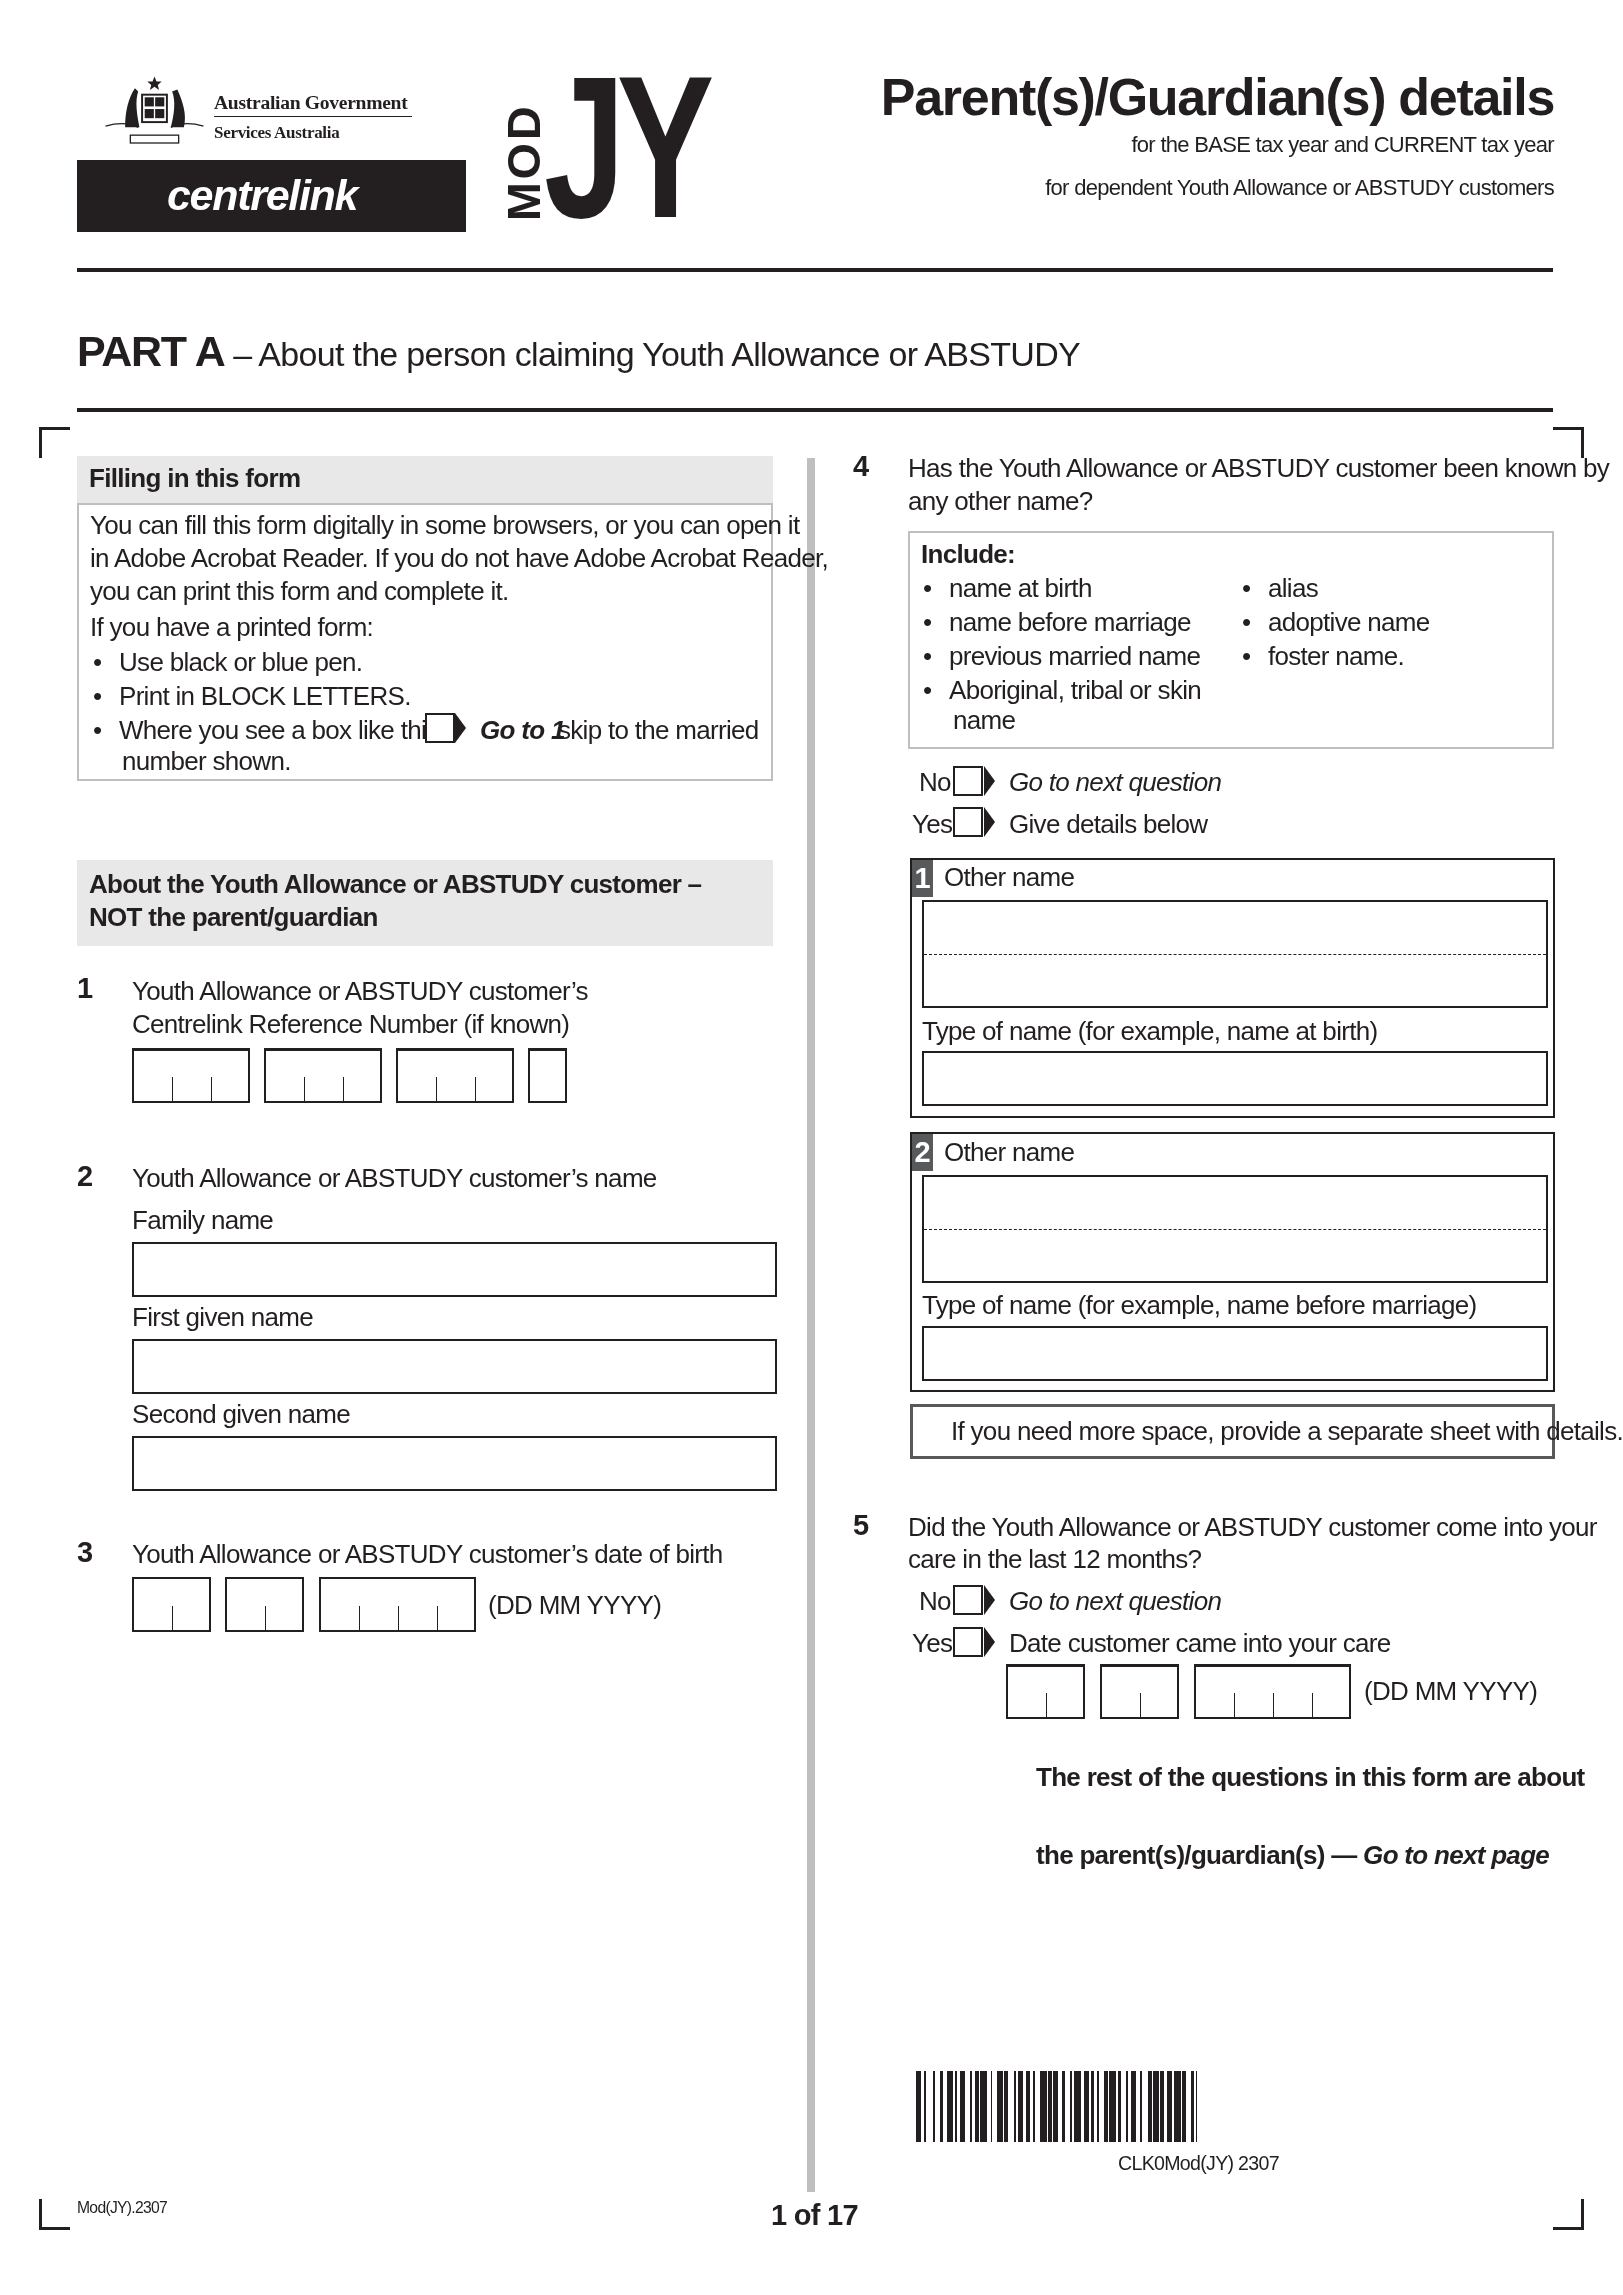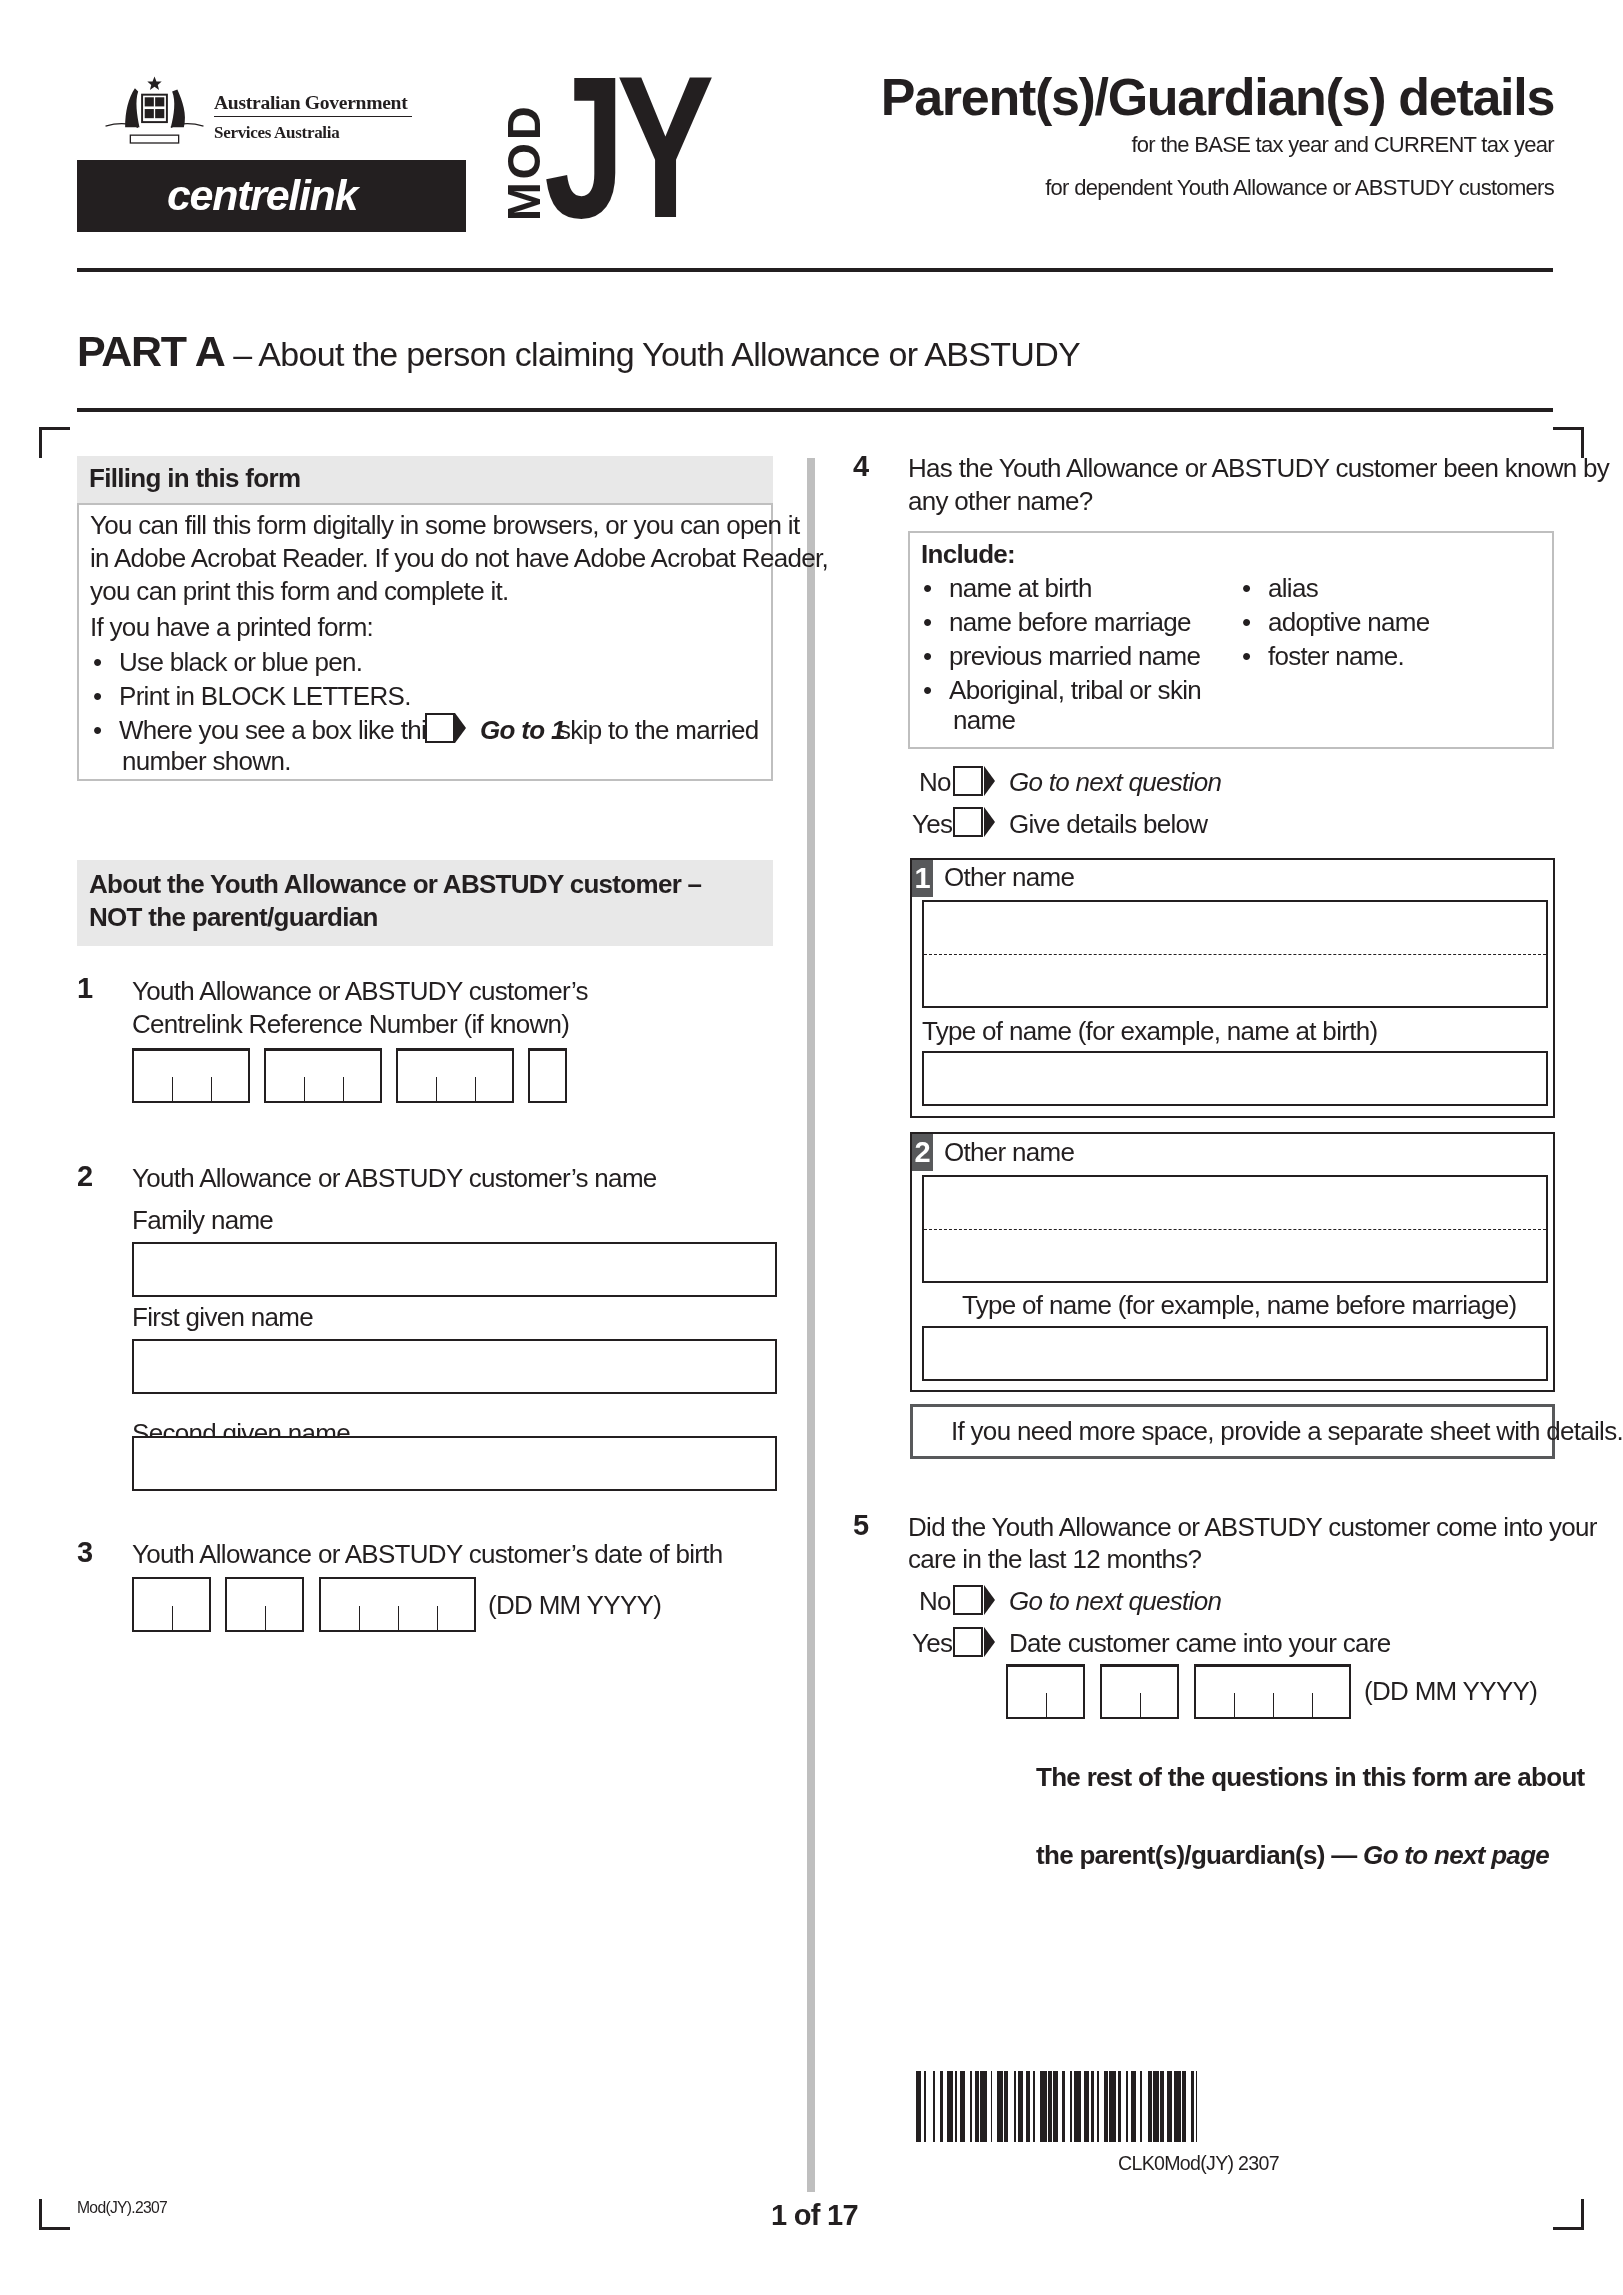--- a/index.html
+++ b/index.html
@@ -147,21 +147,21 @@
     </div>
   <div class="digit-box" style="left:528px;top:1048px;width:39px;height:55px;"></div>
 </div>
 
 <div class="qnum" style="left:77px;top:1160px;">2</div>
 <div class="label" style="left:132px;top:1163px;">Youth Allowance or ABSTUDY customer’s name</div>
 <div class="label" style="left:132px;top:1205px;">Family name</div>
 <div class="input-box" style="left:132px;top:1242px;width:645px;height:55px;"></div>
 <div class="label" style="left:132px;top:1302px;">First given name</div>
 <div class="input-box" style="left:132px;top:1339px;width:645px;height:55px;"></div>
-<div class="label" style="left:132px;top:1399px;margin-top:19px;">Second given name</div>
+<div class="label" style="left:132px;top:1399px;">Second given name</div>
 <div class="input-box" style="left:132px;top:1436px;width:645px;height:55px;"></div>
 
 <div class="qnum" style="left:77px;top:1536px;">3</div>
 <div class="label" style="left:132px;top:1539px;">Youth Allowance or ABSTUDY customer’s date of birth</div>
 <div>
   <div class="digit-box" style="left:132px;top:1577px;width:79px;height:55px;border-top-width:2px;">
       <span class="tick" style="left:38px"></span>
     </div>
   <div class="digit-box" style="left:225px;top:1577px;width:79px;height:55px;border-top-width:2px;">
       <span class="tick" style="left:38px"></span>
@@ -203,21 +203,21 @@
 <div class="badge" style="left:912px;top:860px;">1</div>
 <div class="label" style="left:944px;top:862px;">Other name</div>
 <div class="input-box dashed-split" style="left:922px;top:900px;width:626px;height:108px;"></div>
 <div class="label" style="left:922px;top:1016px;">Type of name (for example, name at birth)</div>
 <div class="input-box" style="left:922px;top:1051px;width:626px;height:55px;"></div>
 
 <div class="sub-panel" style="left:910px;top:1132px;width:645px;height:260px;"></div>
 <div class="badge" style="left:912px;top:1134px;">2</div>
 <div class="label" style="left:944px;top:1137px;">Other name</div>
 <div class="input-box dashed-split" style="left:922px;top:1175px;width:626px;height:108px;"></div>
-<div class="label" style="left:922px;top:1290px;margin-left:40px;">Type of name (for example, name before marriage)</div>
+<div class="label" style="left:922px;top:1290px;">Type of name (for example, name before marriage)</div>
 <div class="input-box" style="left:922px;top:1326px;width:626px;height:55px;"></div>
 
 <div class="space-note" style="left:910px;top:1404px;width:645px;height:55px;"></div>
 <div class="label" style="left:951px;top:1416px;">If you need more space, provide a separate sheet with details.</div>
 
 <div class="qnum" style="left:853px;top:1509px;">5</div>
 <div class="label" style="left:908px;top:1512px;">Did the Youth Allowance or ABSTUDY customer come into your</div>
 <div class="label" style="left:908px;top:1544px;">care in the last 12 months?</div>
 
 <div class="label" style="left:919px;top:1586px;">No</div>

